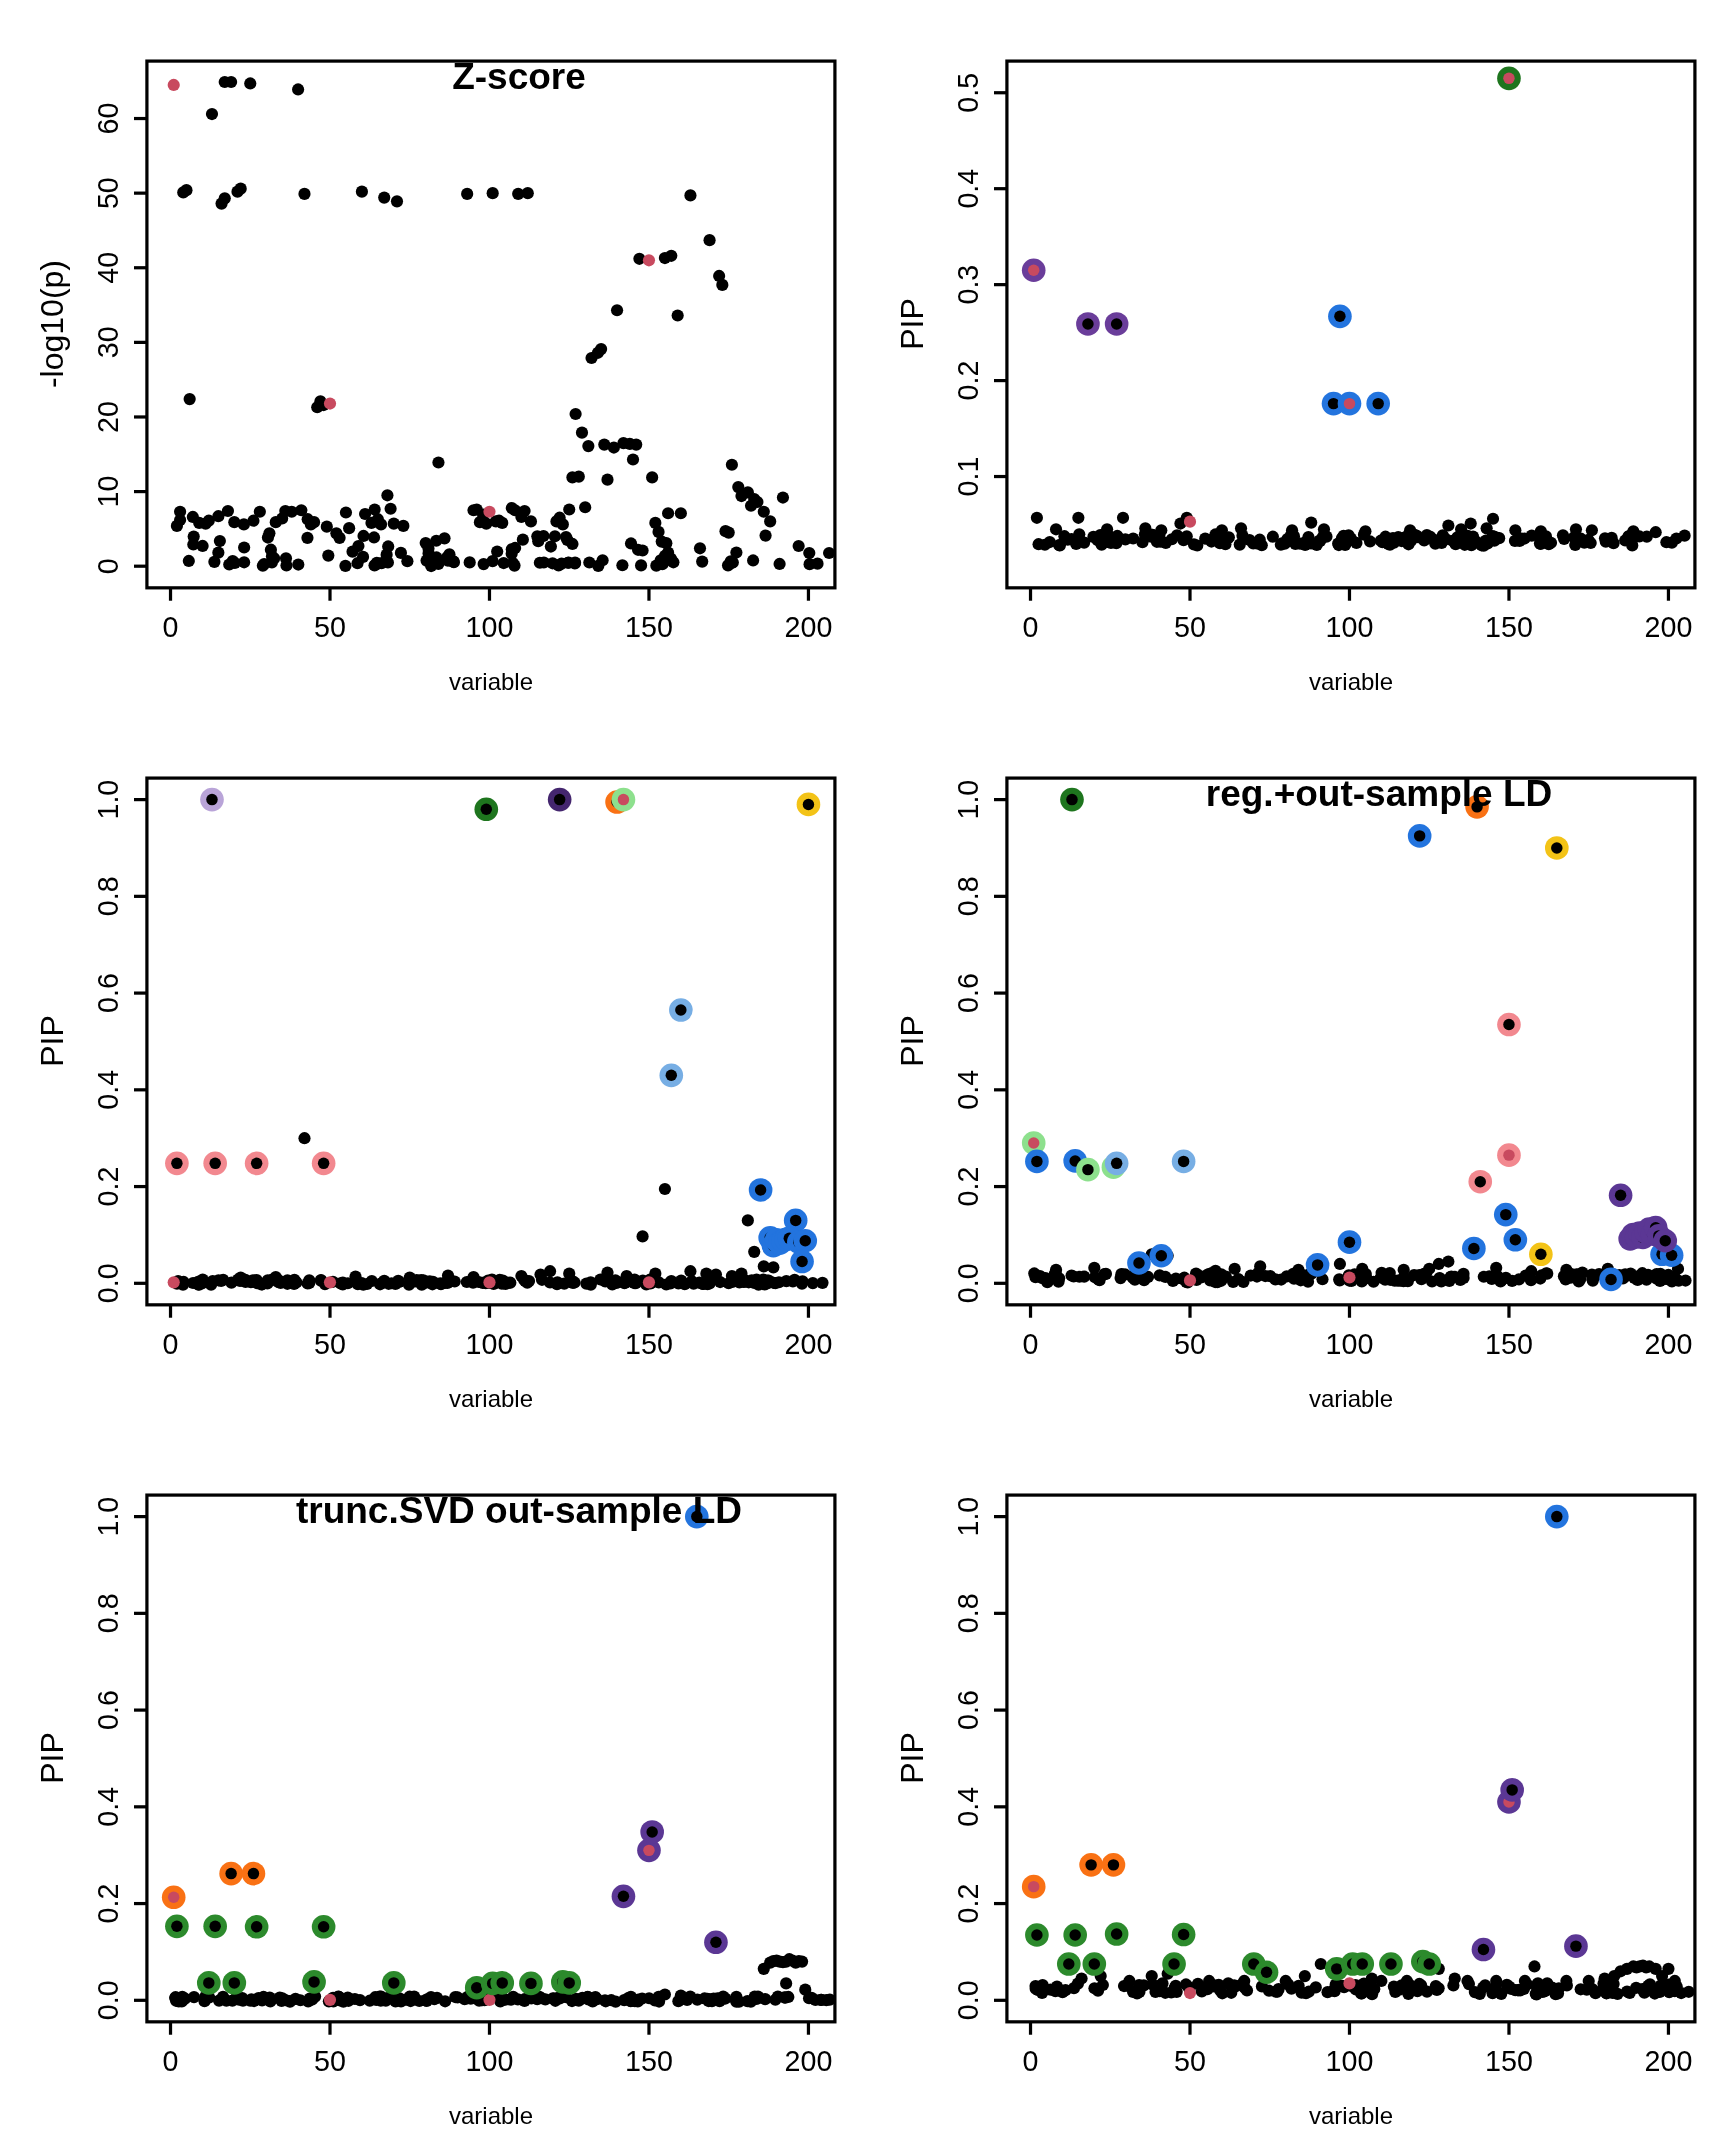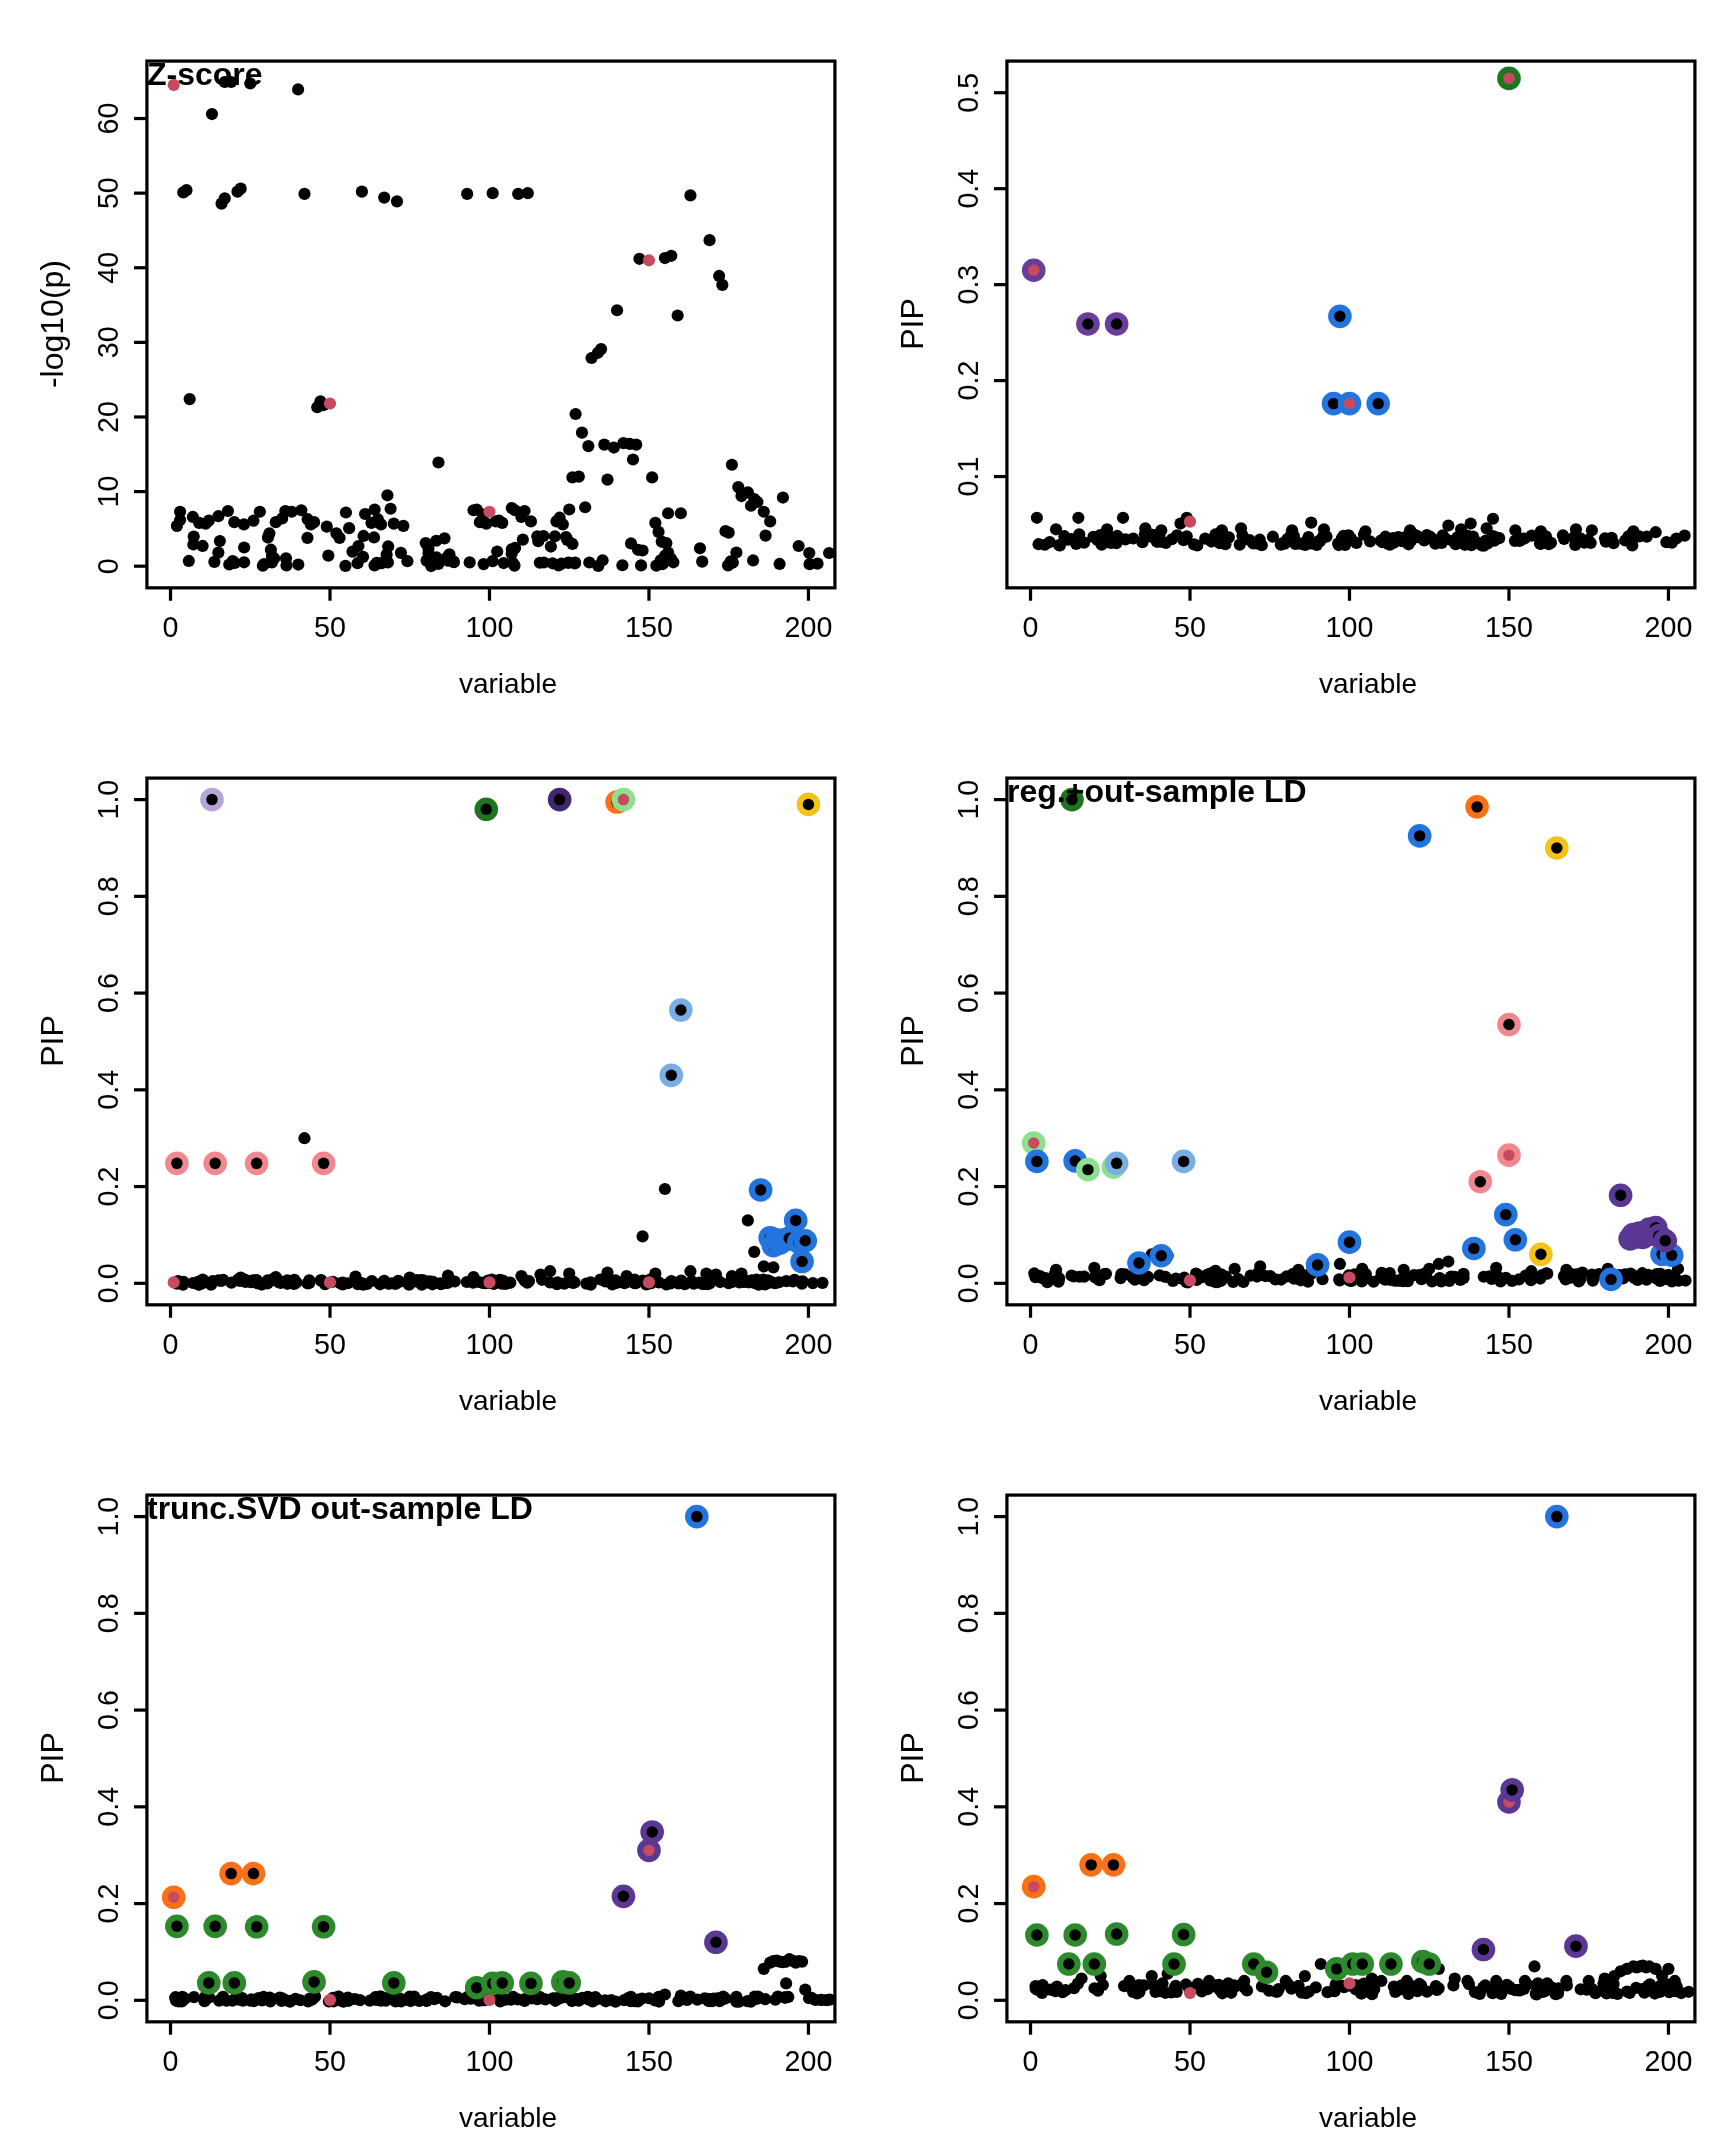--- a/index.html
+++ b/index.html
@@ -1,24 +1,24 @@
 <!DOCTYPE html>
 <html style="font-size:11.5px"><head>
 <meta charset="utf-8">
 <style>
   html,body{margin:0;padding:0;background:#ffffff;}
   body{width:1721px;height:2151px;font-family:"Liberation Sans","DejaVu Sans",sans-serif;}
   .grid{display:grid;grid-template-columns:860px 860px;grid-template-rows:717px 717px 717px;width:1721px;height:2151px;}
   .panel{position:relative;width:860px;height:717px;margin:0;padding:0;}
   .panel svg{position:absolute;left:0;top:0;}
-  .plot-title{position:absolute;left:147px;width:744px;top:56px;text-align:left;
-    font-size:32px;font-weight:bold;color:#000;}
+  .plot-title{position:absolute;left:147px;width:744px;top:56px;text-align:center;
+    font-size:37px;font-weight:bold;color:#000;}
   .ylab{position:absolute;left:52px;top:324px;transform:translate(-50%,-50%) rotate(-90deg);
     white-space:nowrap;font-size:32px;color:#000;}
-  .xlab{position:absolute;left:164px;width:688px;top:668px;text-align:center;font-size:28px;color:#000;}
+  .xlab{position:absolute;left:147px;width:688px;top:668px;text-align:center;font-size:24px;color:#000;}
   text.tick{font-family:"Liberation Sans","DejaVu Sans",sans-serif;font-size:40px;fill:#000;}
 </style>
 </head>
 <body>
 
 <div class="grid">
   <figure class="panel">
     <svg width="860" height="717" viewBox="0 0 1200 1000">
         <g>
           <line x1="237.9346314325452" y1="820" x2="237.9346314325452" y2="838" stroke="#000" stroke-width="4.5"></line>

